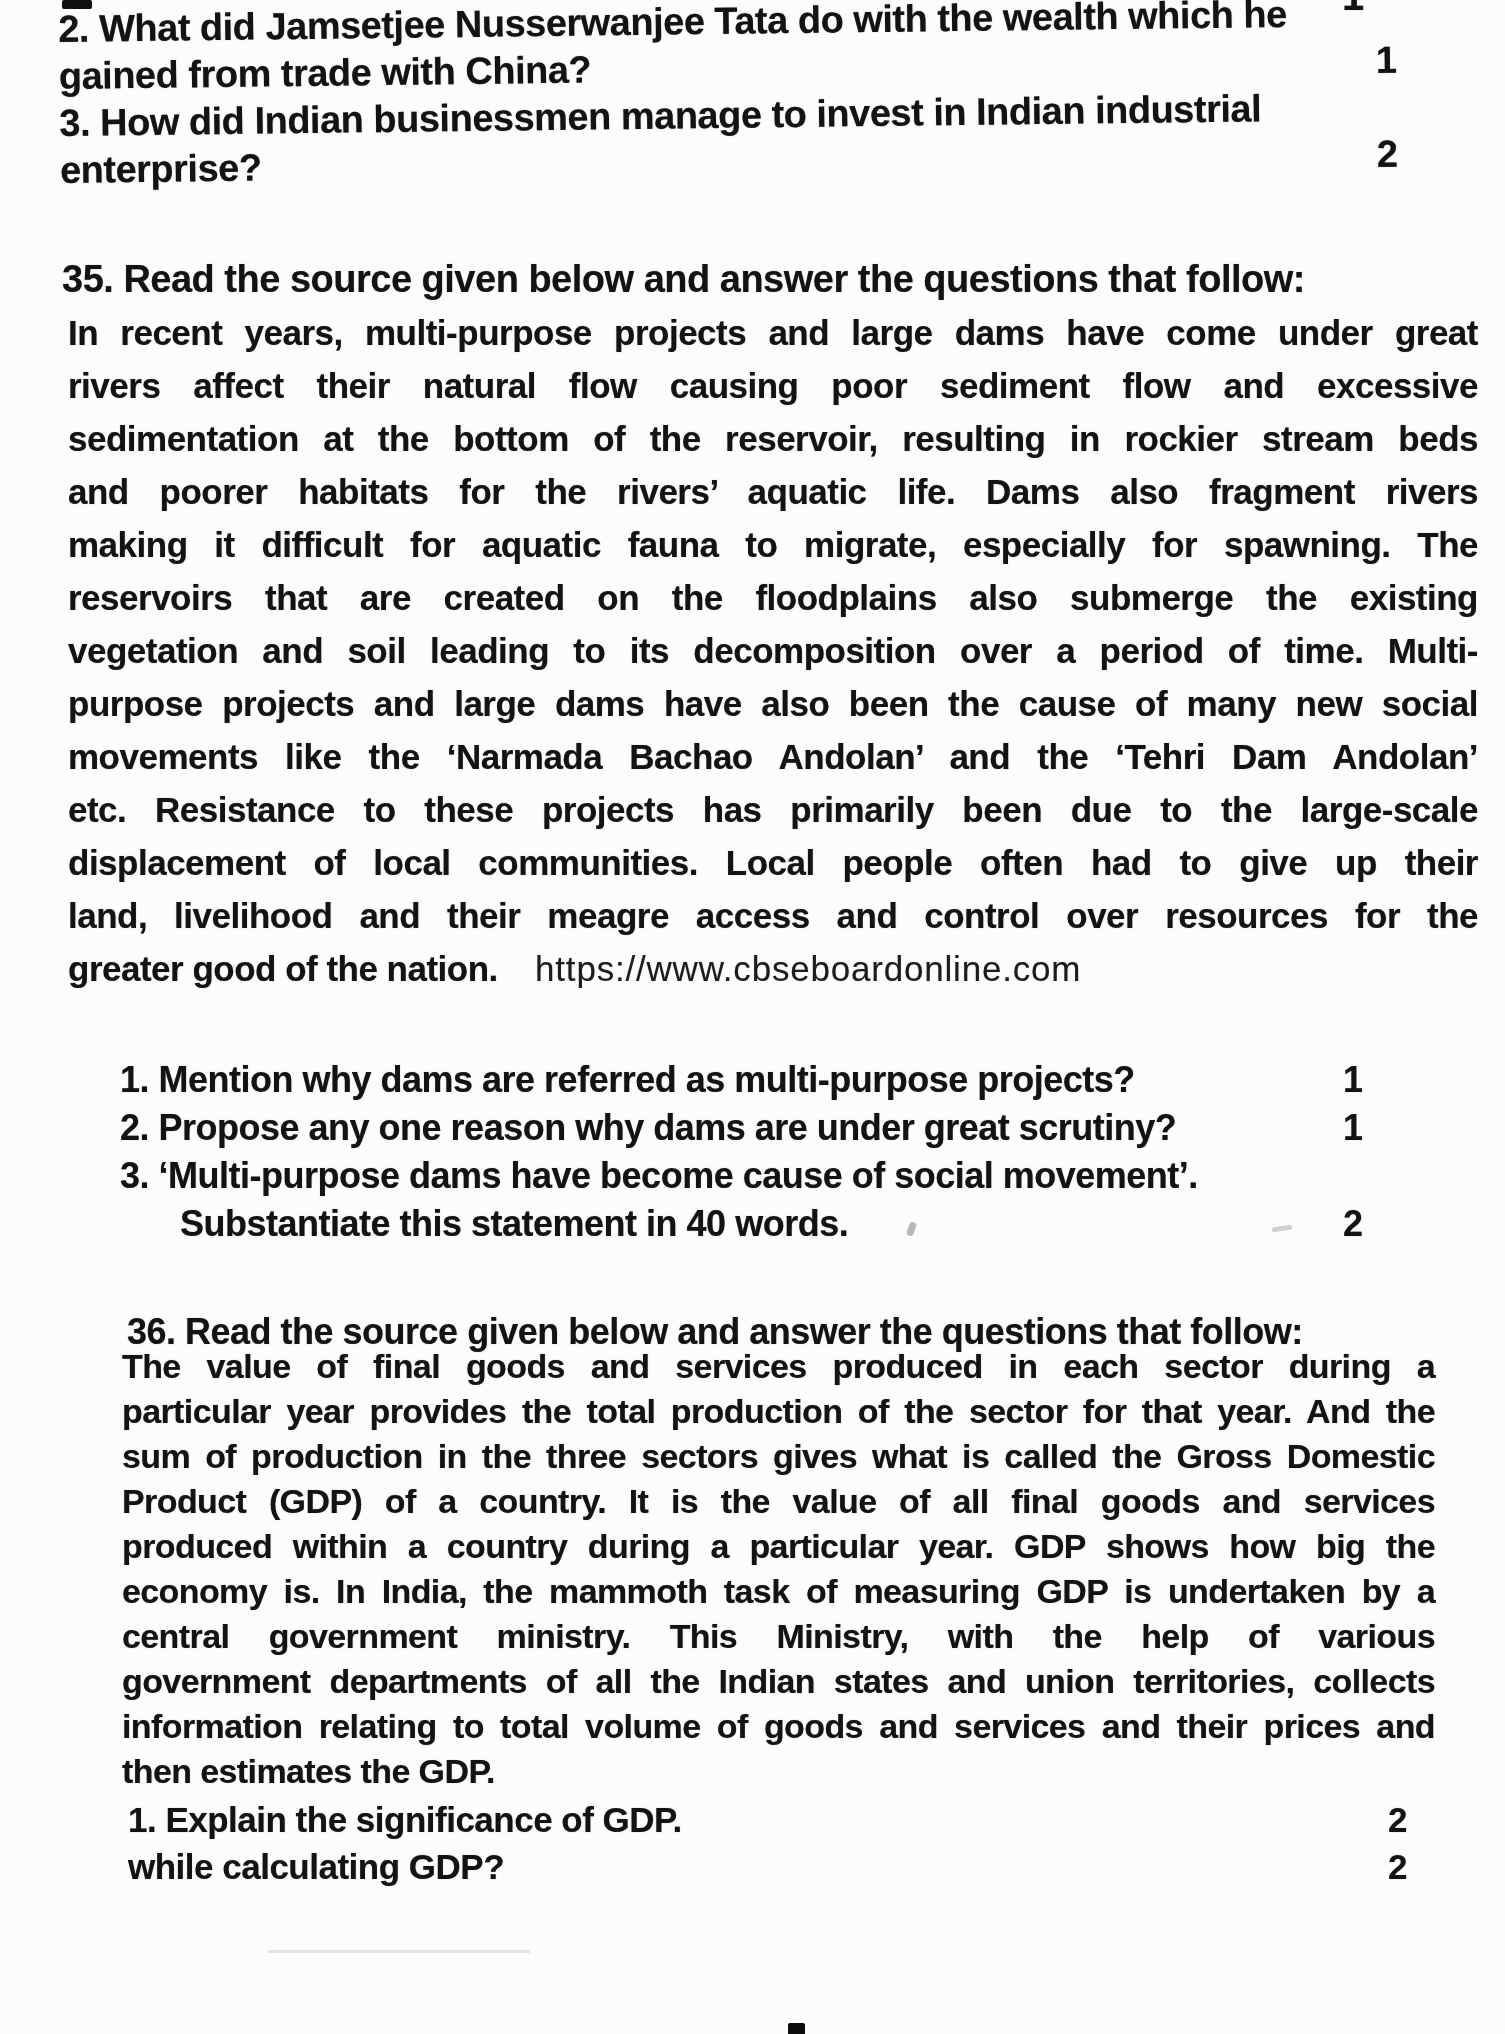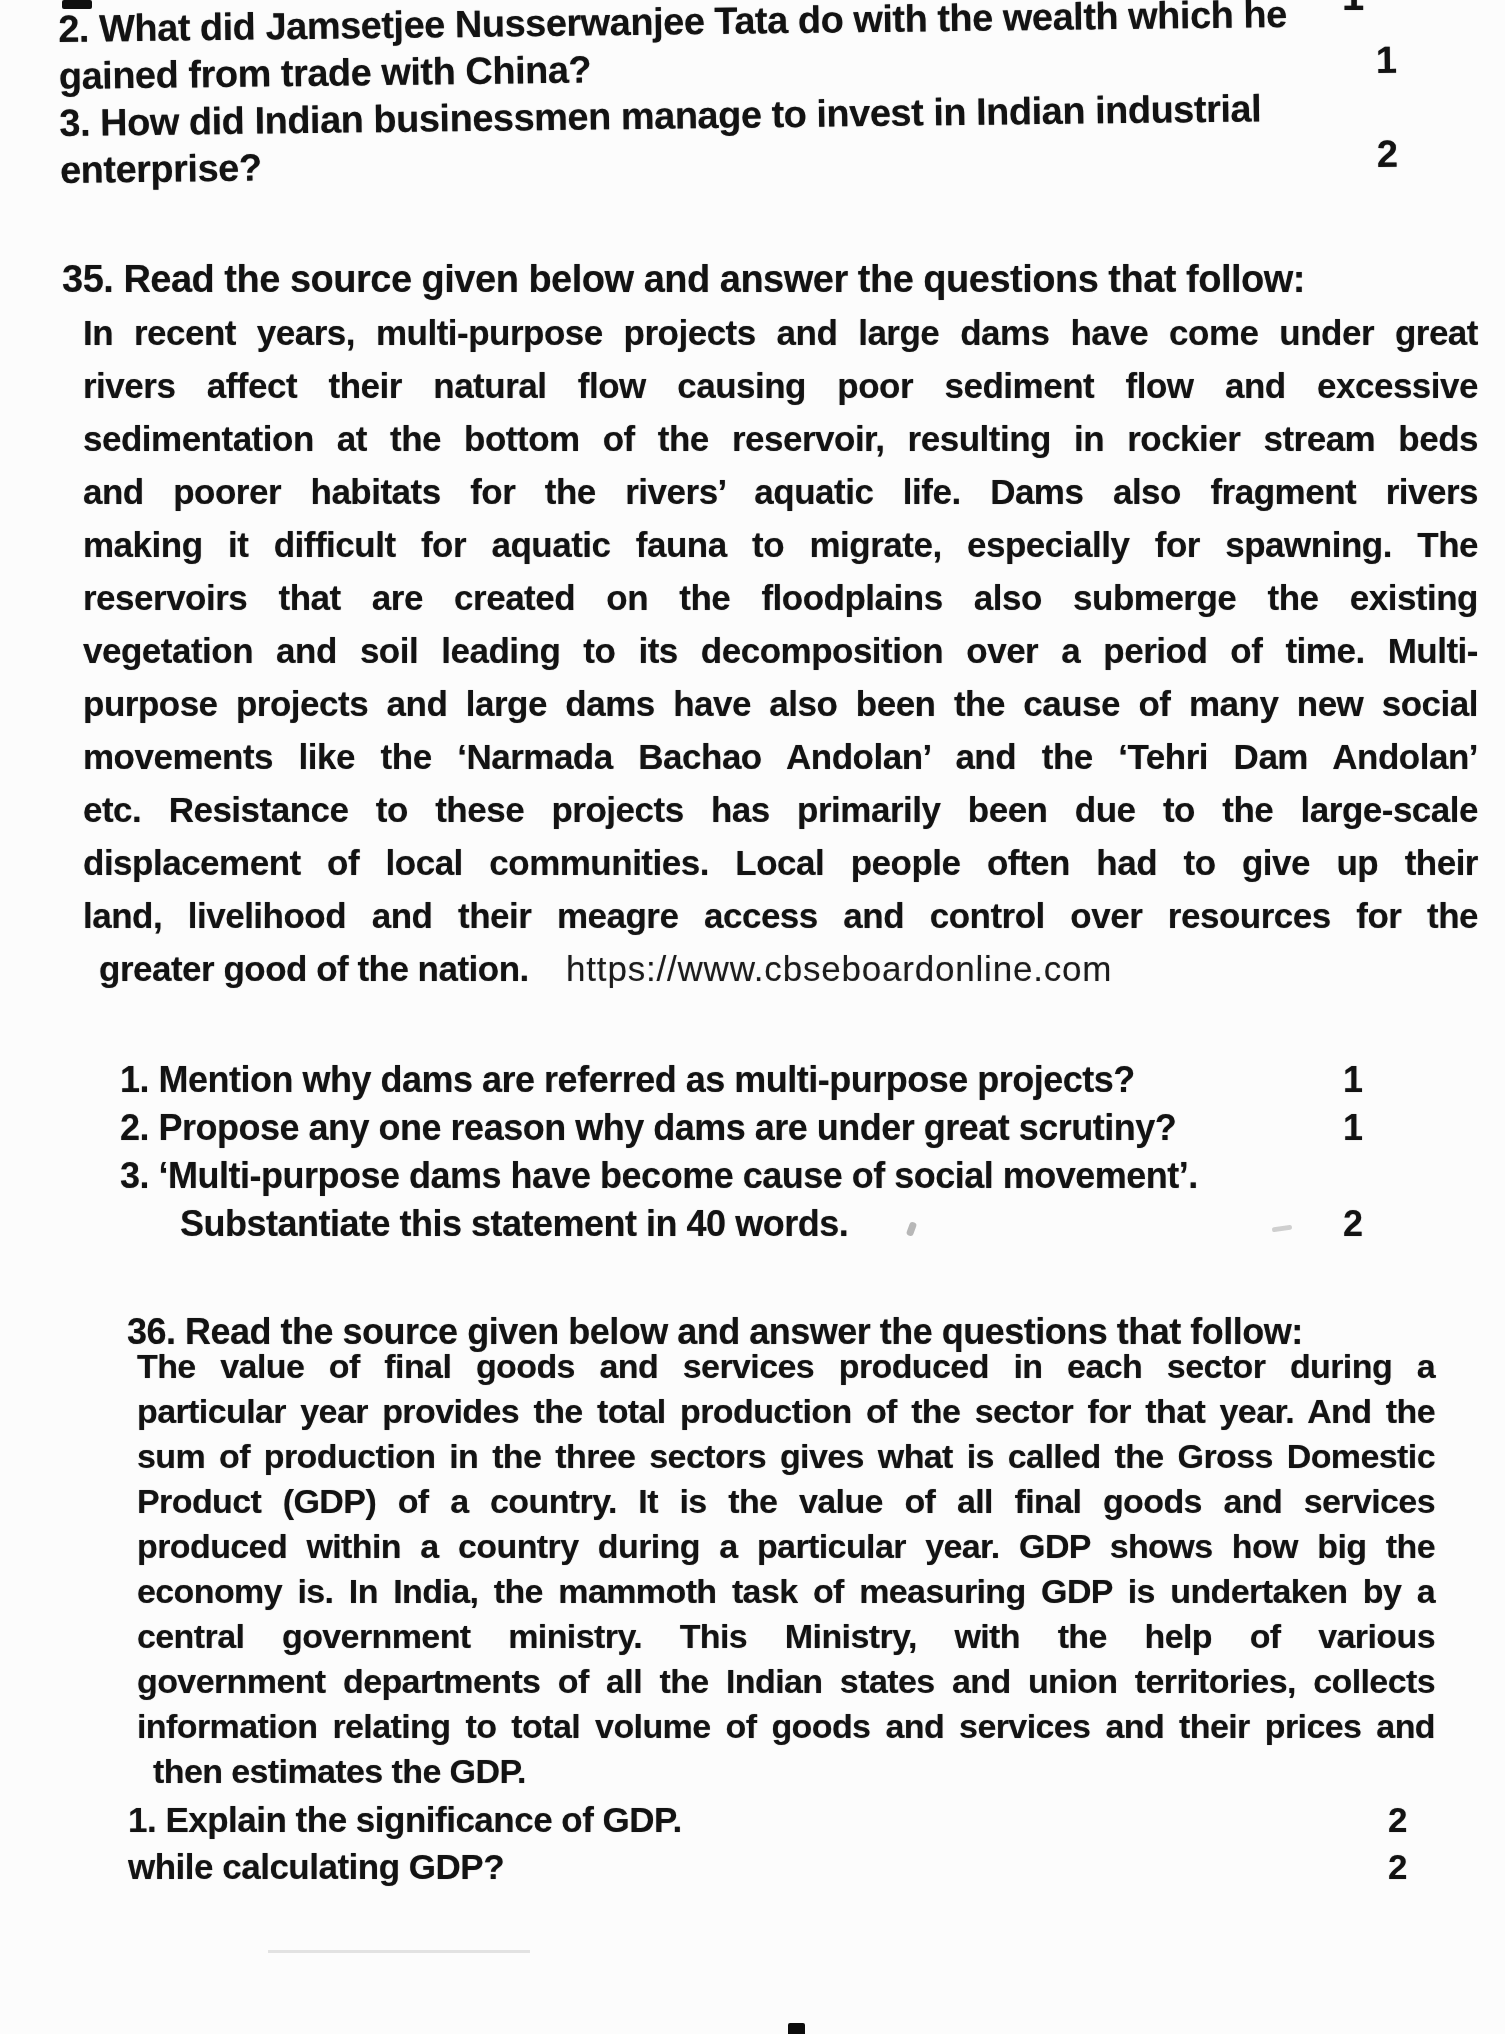--- a/index.html
+++ b/index.html
@@ -35,22 +35,22 @@
   .qrow .marks { flex: 0 0 95px; text-align: left; }
   
   #q35-header {
     top: 254px; left: 62px; width: 1400px;
     font-size: 38px; line-height: 50px;
   }
   #q35-passage {
     top: 306px; left: 68px; width: 1410px;
     font-size: 35px; line-height: 53px;
   }
-  .jline { text-align: justify; text-align-last: justify; margin-left: 15px; }
-  .tail-line { text-align: left; margin-left: 31px; }
+  .jline { text-align: justify; text-align-last: justify; }
+  .tail-line { text-align: left; }
   .src-url {
     font-weight: 400;
     letter-spacing: 0.8px;
     text-shadow: 0 0 1px rgba(40,40,40,0.35);
     margin-left: 28px;
     color: #1c1c1c;
   }
   #q35-subs {
     top: 1056px; left: 120px; width: 1345px;
     font-size: 36px; line-height: 48px;

